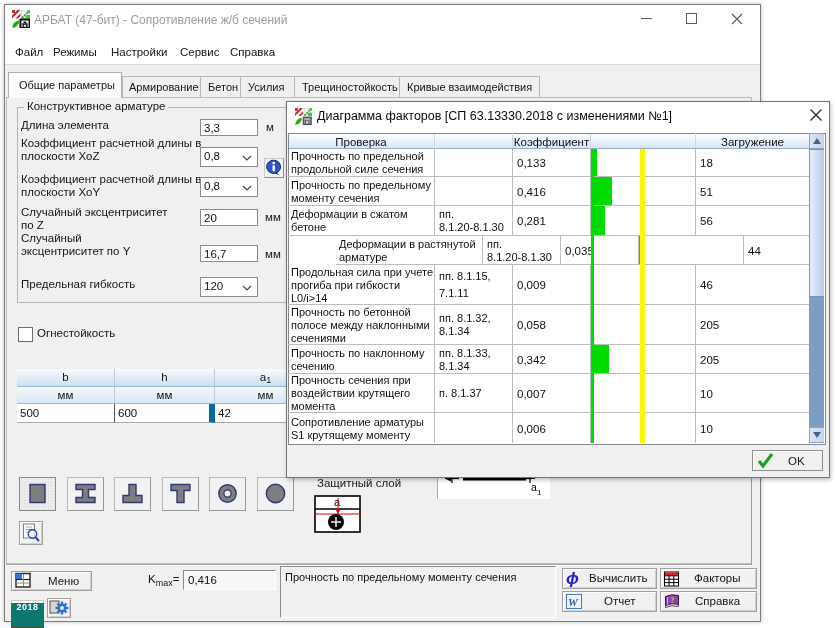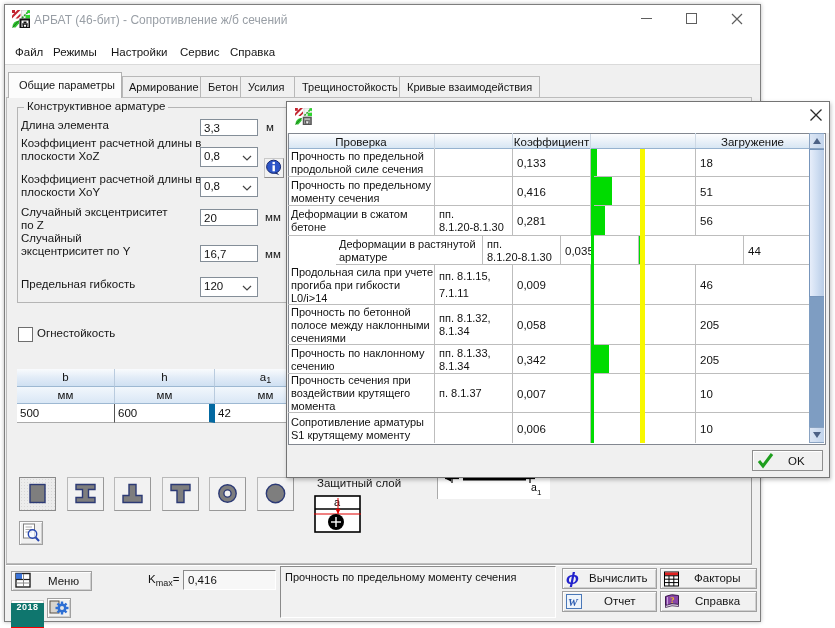--- a/index.html
+++ b/index.html
@@ -28,21 +28,21 @@
 <rect x="13.5" y="5" width="4.5" height="3.5" fill="#2fd42f"></rect>
 <rect x="15" y="0.5" width="3" height="2.5" fill="#2fd42f"></rect>
 <path d="M0.5 17.5 Q0.5 11 7 10.5 L7 13.5 L3.5 17.5 Z" fill="#2fc42f"></path>
 <path d="M0.5 17.5 L7 10.5" stroke="#155a15" stroke-width="0.8"></path>
 <g>
           <rect x="8.5" y="9.5" width="9" height="8.5" fill="#fff" stroke="#111" stroke-width="2"></rect>
 <path d="M11 14 L15 14 L14.5 17.5 L11.5 17.5 Z" fill="#fff" stroke="#111" stroke-width="1.4"></path>
 <rect x="11.5" y="11.5" width="3" height="1.5" fill="#111"></rect>
         </g>
 </svg></div>
-<div class="ab" style="left:34px;top:13px;font-size:12px;color:#989ea5;white-space:nowrap;">АРБАТ (46-бит) - Сопротивление ж/б сечений</div>
+<div class="ab" style="left:34px;top:13px;font-size:12px;color:#989ea5;white-space:nowrap;">АРБАТ (47-бит) - Сопротивление ж/б сечений</div>
 
 <div class="ab" style="left:641px;top:18px;width:11px;height:1px;background:#5e5e5e;"></div>
 <div class="ab" style="left:686px;top:13px;width:9px;height:9px;border:1px solid #5e5e5e;"></div>
 <svg class="ab" style="left:731px;top:13px;" width="12" height="12">
       <path d="M1 1 L11 11 M11 1 L1 11" stroke="#5e5e5e" stroke-width="1.2"></path>
     </svg>
 
 <div class="ab" style="left:5px;top:36px;width:755px;height:29px;background:#ffffff;border-bottom:1px solid #dadada;box-sizing:border-box;"></div>
 <div class="ab t13" style="left:15px;top:46px;">Файл</div>
 <div class="ab t13" style="left:53px;top:46px;">Режимы</div>
@@ -266,20 +266,21 @@
 <path d="M10 8 L17.5 0.5" stroke="#1f9e1f" stroke-width="1.6" stroke-dasharray="2 1"></path>
 <rect x="13.5" y="5" width="4.5" height="3.5" fill="#2fd42f"></rect>
 <rect x="15" y="0.5" width="3" height="2.5" fill="#2fd42f"></rect>
 <path d="M0.5 17.5 Q0.5 11 7 10.5 L7 13.5 L3.5 17.5 Z" fill="#2fc42f"></path>
 <path d="M0.5 17.5 L7 10.5" stroke="#155a15" stroke-width="0.8"></path>
 <g>
           <rect x="9" y="10" width="8" height="7.5" fill="#b5b5b5" stroke="#555" stroke-width="1.6"></rect>
 <path d="M11 13.5 L15 13.5 L14.5 17 L11.5 17 Z" fill="#eee" stroke="#555" stroke-width="1.2"></path>
         </g>
 </svg></div>
+<div class="ab" style="left:317px;top:109px;font-size:12.5px;color:#0a0a0a;white-space:nowrap;">Диаграмма факторов [СП 63.13330.2018 с изменениями №1]</div>
 <svg class="ab" style="left:809px;top:108px;" width="14" height="14">
       <path d="M1.5 1.5 L12.5 12.5 M12.5 1.5 L1.5 12.5" stroke="#2a2a2a" stroke-width="1.3"></path>
     </svg>
 
 <div class="ab" style="left:288px;top:133px;width:538px;height:312px;background:#fff;border:1px solid #828790;box-sizing:border-box;"></div>
 <div class="ab" style="left:288px;top:133px;width:536px;height:310px;overflow:hidden;">
 <div style="position:absolute;left:1px;top:1px;width:521px;height:15px;background:linear-gradient(#fdfdfe,#e8f0f8 55%,#d8e6f3);border-bottom:1px solid #96b2cf;box-sizing:border-box;"></div>
 <div style="position:absolute;left:0px;top:0;width:147px;height:15px;border-right:1px solid #cdd8e4;box-sizing:border-box;font-size:11.5px;color:#111;text-align:center;line-height:16px;margin-top:1px;">Проверка</div>
 <div style="position:absolute;left:147px;top:0;width:78px;height:15px;border-right:1px solid #cdd8e4;box-sizing:border-box;font-size:11.5px;color:#111;text-align:center;line-height:15px;"></div>
 <div style="position:absolute;left:225px;top:0;width:78px;height:15px;border-right:1px solid #cdd8e4;box-sizing:border-box;font-size:11.5px;color:#111;text-align:center;line-height:16px;margin-top:1px;">Коэффициент</div>

